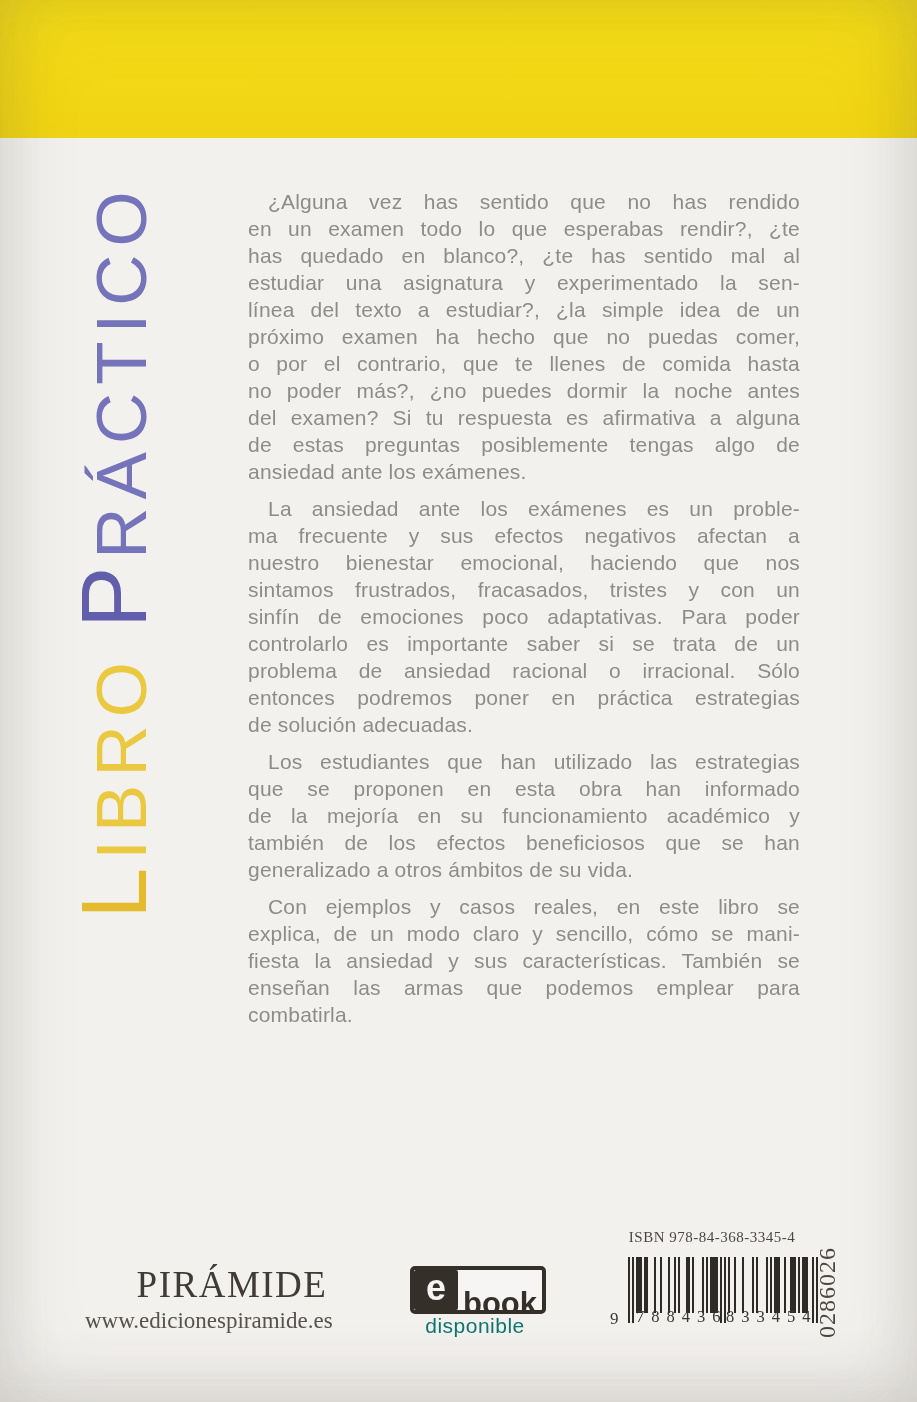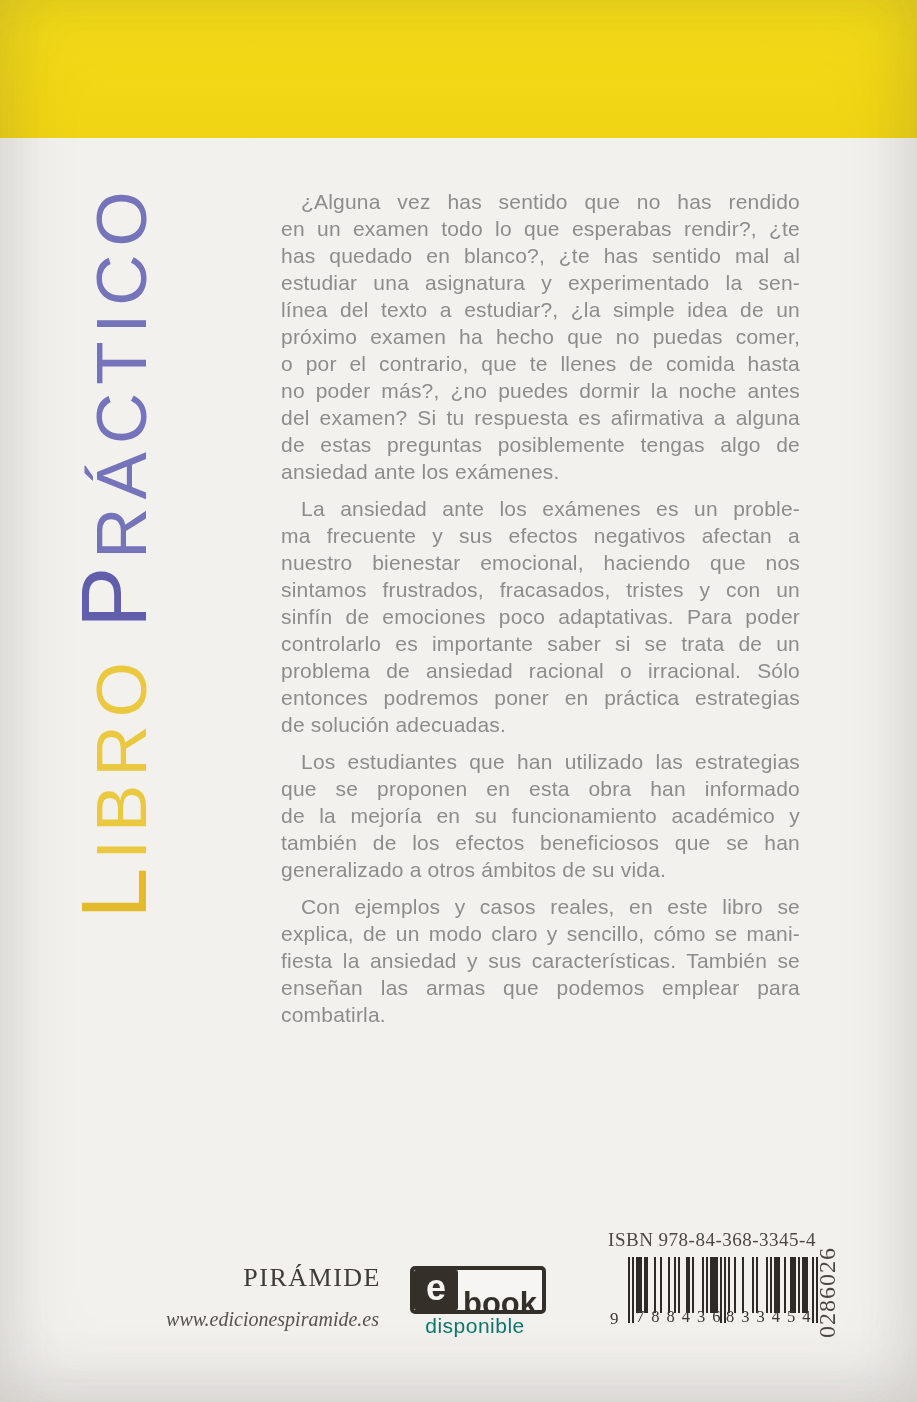--- a/index.html
+++ b/index.html
@@ -20,40 +20,40 @@
   .sp-big{font-size:92px;}
   .w-yellow{color:#eac940;}
   .w-yellow.sp-big{color:#e4bb2c;}
   .w-violet{color:#7573b9;}
   .w-violet.sp-big{color:#615eab;}
   .word2{margin-left:26px;}
   
   .body-text{position:absolute;left:248px;top:188px;width:552px;color:#8d8c8a;
        font-size:21px;line-height:27px;letter-spacing:.2px;}
   .para{margin:0 0 10px 0;}
-  .line{text-align:justify;text-align-last:justify;white-space:normal;margin-left:33px;}
+  .line{text-align:justify;text-align-last:justify;white-space:normal;}
   .line.first{text-indent:20px;}
   .line.last{text-align-last:left;}
   
-  .publisher{position:absolute;left:117px;top:1263px;width:264px;text-align:right;
-       font-family:"Liberation Serif",serif;font-size:26px;letter-spacing:1.5px;color:#403b37;}
-  .website{position:absolute;left:85px;top:1308px;width:294px;text-align:right;
-       font-family:"Liberation Serif",serif;font-size:20px;color:#57524d;font-style:italic;}
+  .publisher{position:absolute;left:100px;top:1263px;width:264px;text-align:center;
+       font-family:"Liberation Serif",serif;font-size:37px;letter-spacing:1.5px;color:#403b37;}
+  .website{position:absolute;left:85px;top:1308px;width:294px;text-align:left;
+       font-family:"Liberation Serif",serif;font-size:23px;color:#57524d;}
   .ebook-logo{position:absolute;left:410px;top:1266px;width:128px;height:40px;
        border:4px solid #352f2a;border-radius:5px;background:#f6f5f3;
        display:flex;align-items:stretch;overflow:hidden;}
   .e-badge{background:#352f2a;width:44px;display:flex;align-items:center;justify-content:center;
        color:#f6f5f3;font-weight:bold;font-size:36px;line-height:1;border-radius:2px;}
   .e-badge span{transform:translateY(-2px);}
   .book-word{flex:1;display:flex;align-items:center;justify-content:center;
        font-weight:bold;font-size:31px;color:#352f2a;letter-spacing:0;margin-top:28px;}
   .ebook-caption{position:absolute;left:400px;top:1314px;width:150px;text-align:center;
        font-size:21px;color:#0f766e;letter-spacing:.5px;}
   .isbn{position:absolute;left:592px;top:1229px;width:240px;text-align:center;
-       font-family:"Liberation Serif",serif;font-size:19px;color:#4c4743;letter-spacing:.5px;}
+       font-family:"Liberation Serif",serif;font-size:15px;color:#4c4743;letter-spacing:.5px;}
   .barcode-wrap{position:absolute;left:610px;top:1253px;width:200px;height:84px;}
   .barcode-wrap svg{position:absolute;left:18px;top:4px;fill:#2e2a26;}
   .lead-digit{position:absolute;left:0;top:56px;font-family:"Liberation Serif",serif;
        font-size:17px;color:#3b3733;}
   .bc-digits{position:absolute;top:54px;height:20px;font-family:"Liberation Serif",serif;
        font-size:16.5px;color:#3b3733;letter-spacing:7px;text-align:center;background:transparent;}
   .bc-g1{left:26px;width:78px;}
   .bc-g2{left:116px;width:78px;}
   .side-number{position:absolute;left:812px;top:1338px;width:84px;height:30px;
        transform:rotate(-90deg);transform-origin:0 0;display:flex;align-items:center;

